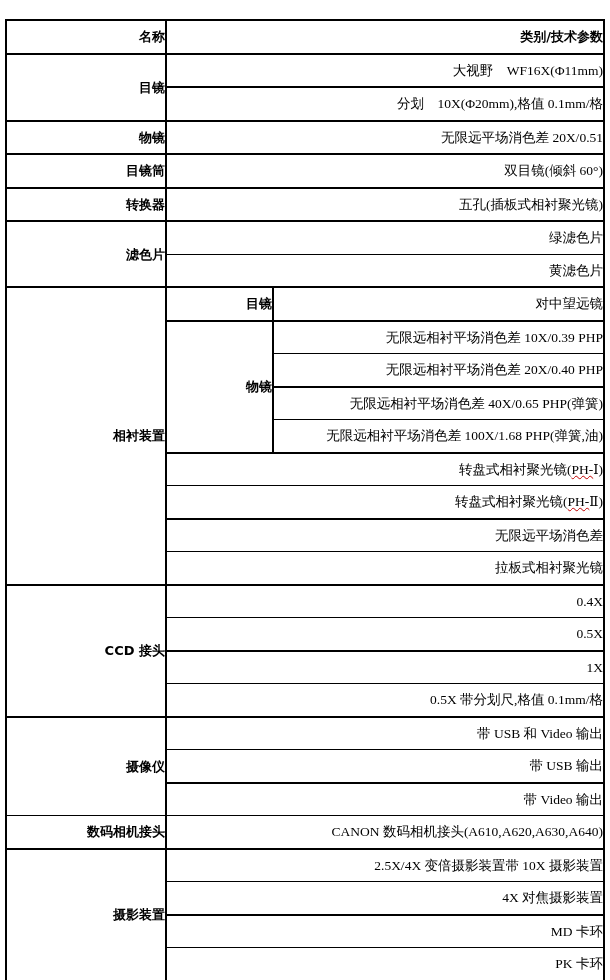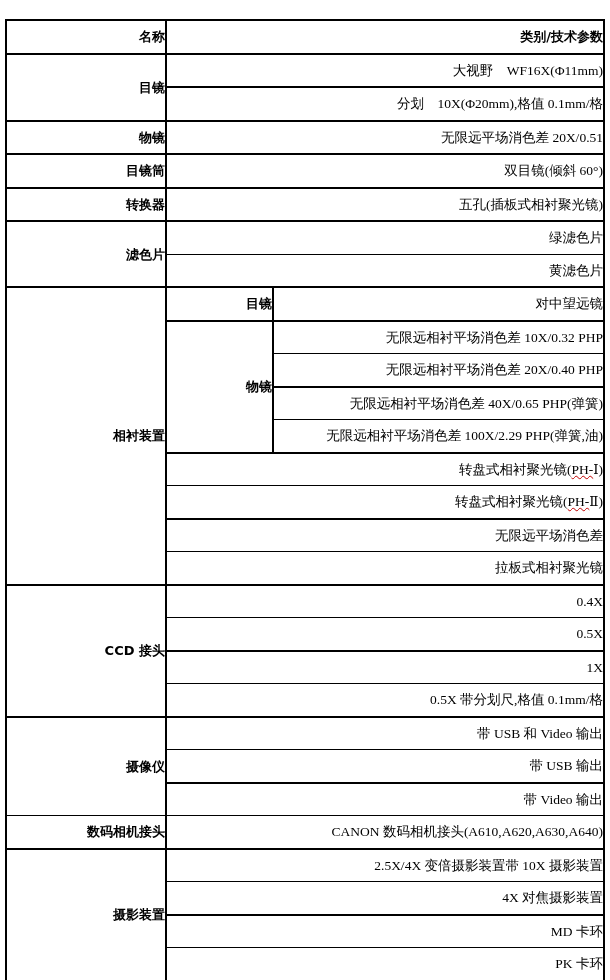--- a/index.html
+++ b/index.html
@@ -66,30 +66,30 @@
       <td colspan="2">黄滤色片</td>
     </tr>
 
     <tr>
       <td class="name vsep thick-top" rowspan="9">相衬装置</td>
       <td class="name vsep thick-top">目镜</td>
       <td class="thick-top">对中望远镜</td>
     </tr>
     <tr>
       <td class="name vsep thick-top" rowspan="4">物镜</td>
-      <td class="thick-top">无限远相衬平场消色差  10X/0.32 PHP</td>
+      <td class="thick-top">无限远相衬平场消色差  10X/0.39 PHP</td>
     </tr>
     <tr>
       <td>无限远相衬平场消色差  20X/0.40 PHP</td>
     </tr>
     <tr>
       <td class="thick-top">无限远相衬平场消色差  40X/0.65 PHP(弹簧)</td>
     </tr>
     <tr>
-      <td>无限远相衬平场消色差  100X/2.29 PHP(弹簧,油)</td>
+      <td>无限远相衬平场消色差  100X/1.68 PHP(弹簧,油)</td>
     </tr>
     <tr>
       <td colspan="2" class="thick-top"><span>转盘式相衬聚光镜(</span><span class="spell">PH-</span><span>Ⅰ)</span></td>
     </tr>
     <tr>
       <td colspan="2"><span>转盘式相衬聚光镜(</span><span class="spell">PH-</span><span>Ⅱ)</span></td>
     </tr>
     <tr>
       <td colspan="2" class="thick-top">无限远平场消色差</td>
     </tr>

